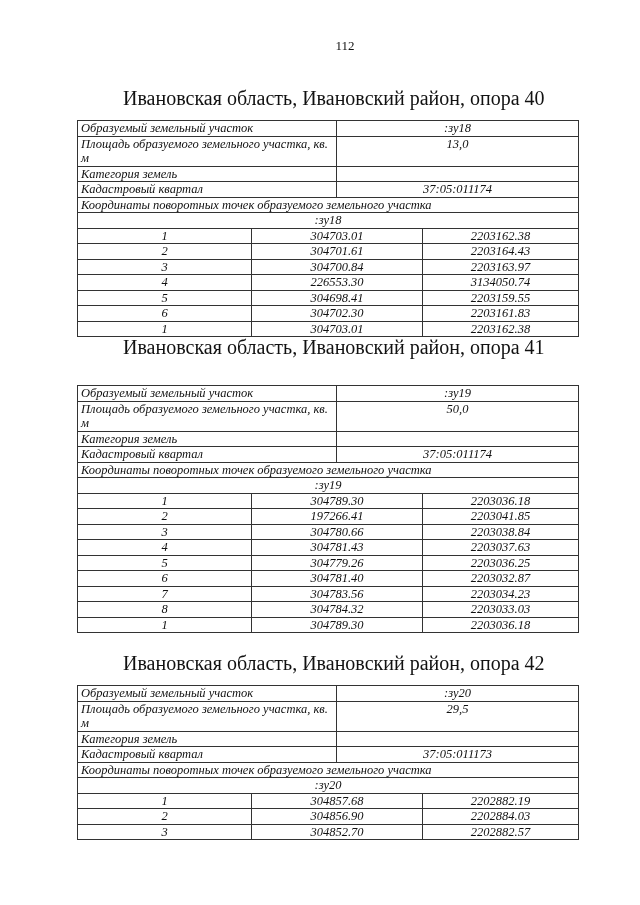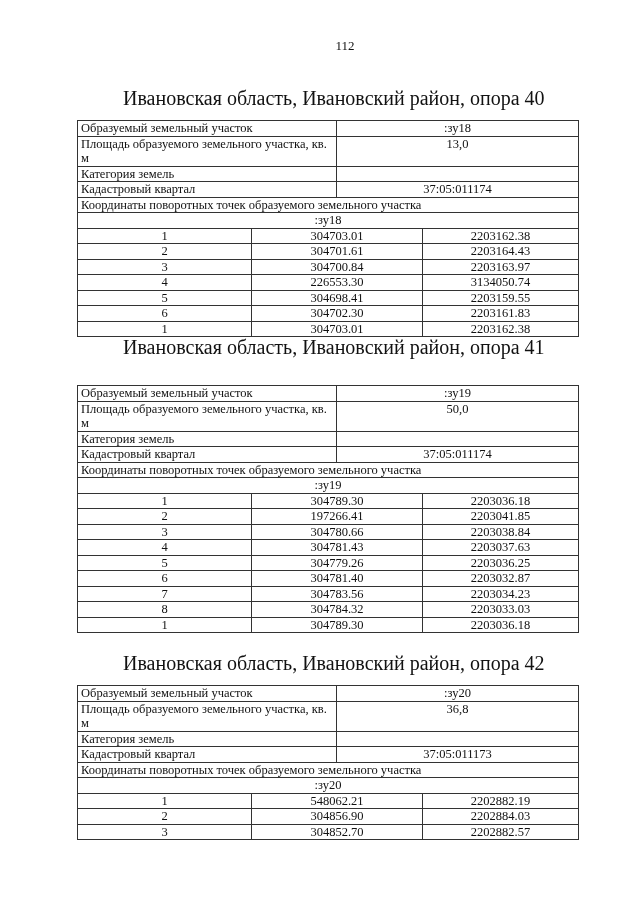--- a/index.html
+++ b/index.html
@@ -8,21 +8,21 @@
       font-family: "Liberation Serif", "DejaVu Serif", serif;
       color: #111;
     }
     .page-number {
       position: absolute; left: 0; width: 690px; top: 38px;
       text-align: center; font-size: 13px;
     }
     .heading {
       position: absolute; left: 123px; font-size: 20px; white-space: nowrap;
     }
-    .block { position: absolute; left: 77px; width: 501px; }
+    .block { position: absolute; left: 77px; width: 501px; font-style: italic; }
     table { border-collapse: collapse; width: 501px; table-layout: fixed; font-size: 12.5px; }
     td {
       border: 1px solid #333; padding: 0 3px; line-height: 14px; height: 14.5px;
       vertical-align: top; white-space: nowrap; overflow: hidden;
     }
     td.c { text-align: center; }
     td.two-line { white-space: normal; margin-left: 40px; }
   </style>
 </head>
 <body>
@@ -201,21 +201,21 @@
           <col style="width:259px">
           <col style="width:242px">
         </colgroup>
         <tbody>
           <tr>
             <td>Образуемый земельный участок</td>
             <td class="c">:зу20</td>
           </tr>
           <tr>
             <td class="two-line" style="height:29px">Площадь образуемого земельного участка, кв. м</td>
-            <td class="c">36,8</td>
+            <td class="c">29,5</td>
           </tr>
           <tr>
             <td>Категория земель</td>
             <td class="c"></td>
           </tr>
           <tr>
             <td>Кадастровый квартал</td>
             <td class="c">37:05:011173</td>
           </tr>
           <tr>
@@ -228,21 +228,21 @@
       </table>
       <table style="margin-top:-1px">
         <colgroup>
           <col style="width:174px">
           <col style="width:171px">
           <col style="width:156px">
         </colgroup>
         <tbody>
           <tr>
             <td class="c">1</td>
-            <td class="c">548062.21</td>
+            <td class="c">304857.68</td>
             <td class="c">2202882.19</td>
           </tr>
           <tr>
             <td class="c">2</td>
             <td class="c">304856.90</td>
             <td class="c">2202884.03</td>
           </tr>
           <tr>
             <td class="c">3</td>
             <td class="c">304852.70</td>

